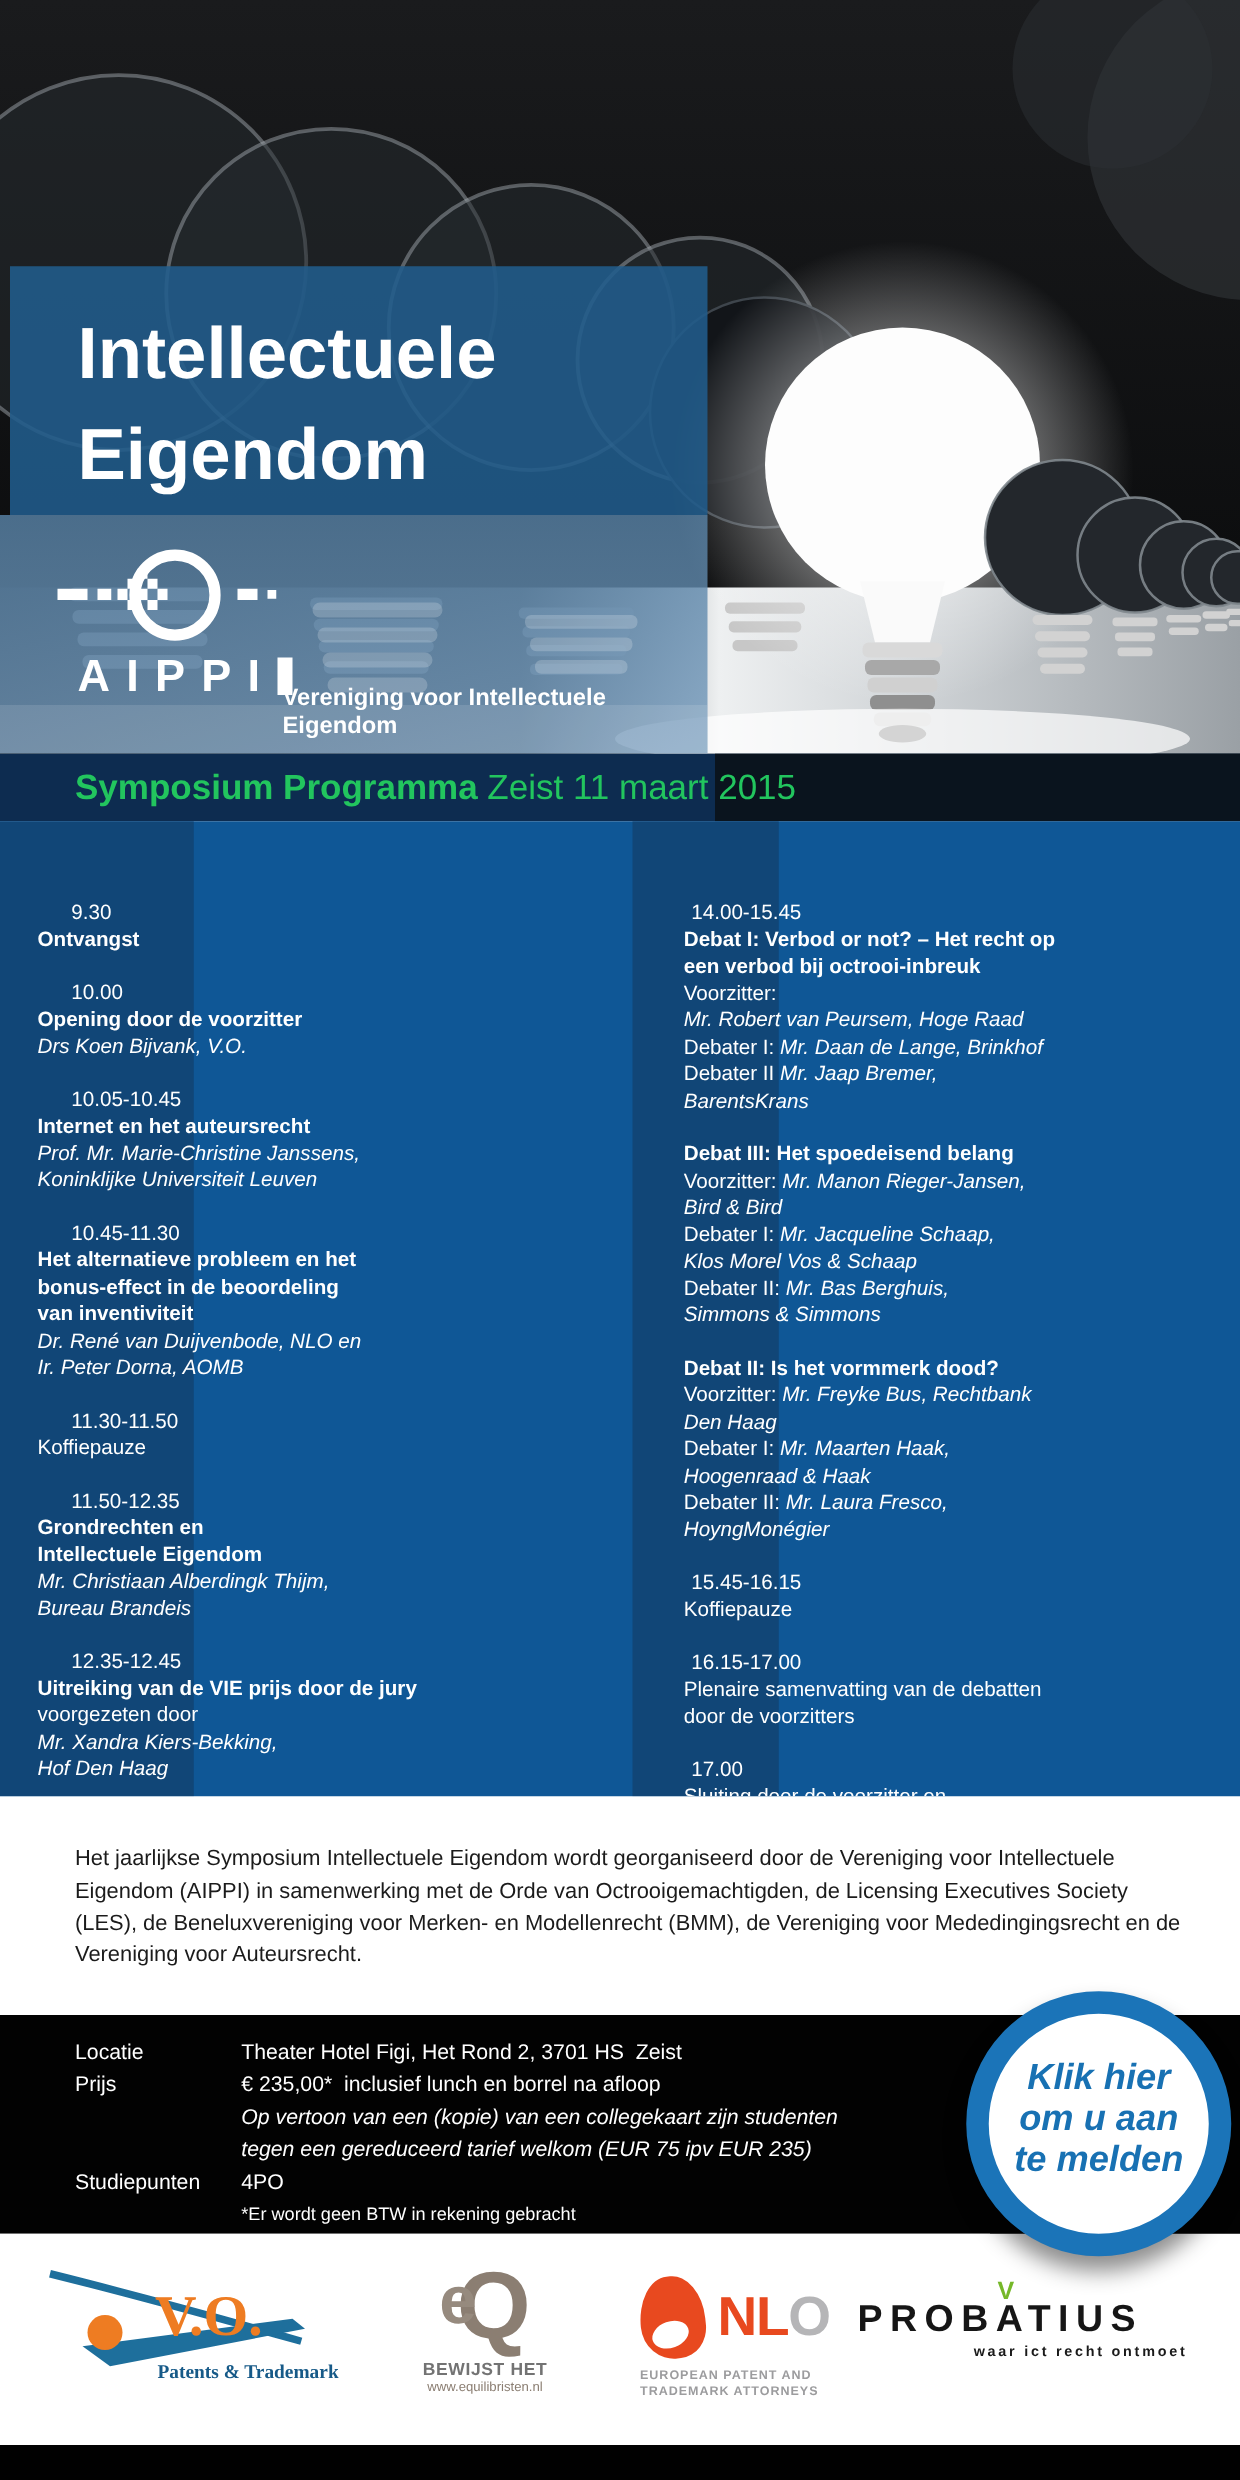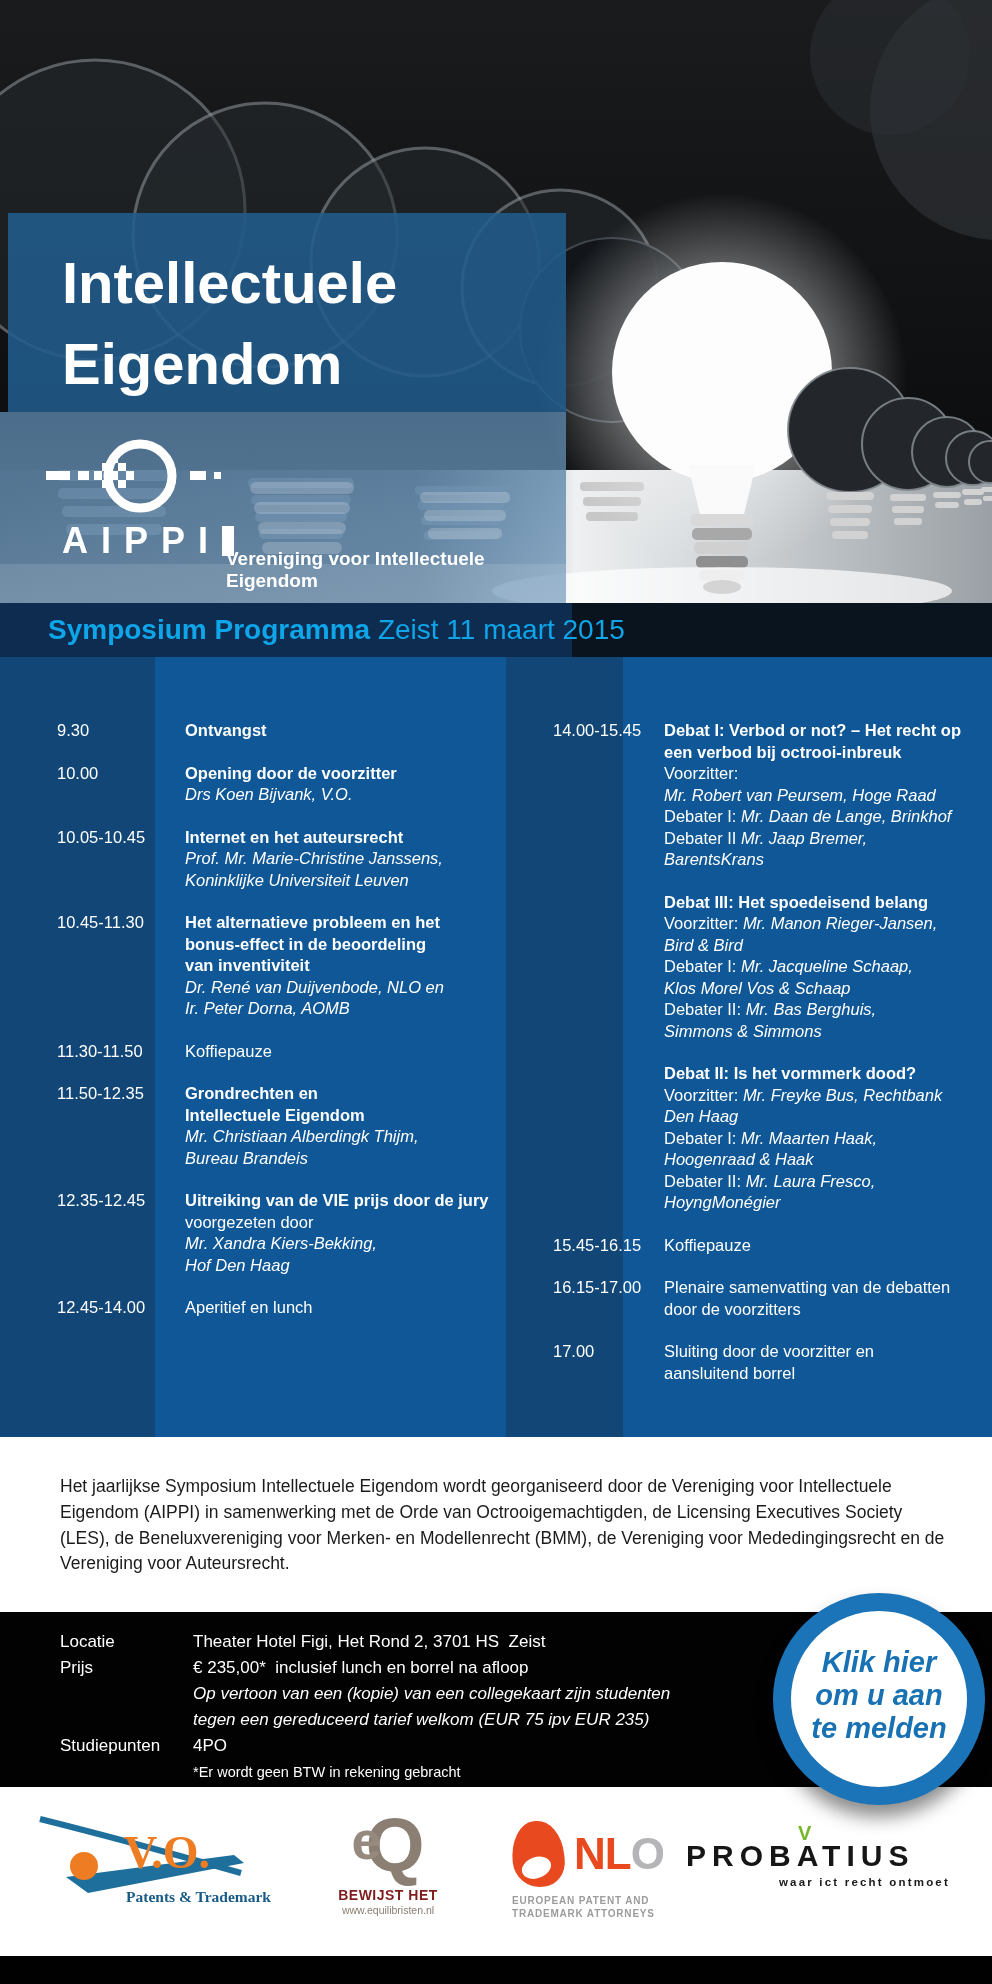--- a/index.html
+++ b/index.html
@@ -18,32 +18,32 @@
   .aippi{position:absolute; left:0; top:0; z-index:2; width:566px; height:603px; pointer-events:none;}
   .aippi svg{position:absolute; left:40px; top:430px;}
   .aippi-name{position:absolute; left:62px; top:524px; color:#fff; font-size:36px;
           font-weight:700; letter-spacing:13px; line-height:34px;}
   .aippi-block{display:inline-block; width:12px; height:30px; background:#fff; margin-left:1px; vertical-align:-3px;}
   .aippi-tag{position:absolute; left:226px; top:548px; color:#fff; font-size:19px; font-weight:700;}
 
   
   .banner{position:relative; width:992px; height:54px; background:#0d2c50;}
   .banner .dark-right{position:absolute; right:0; top:0; width:420px; height:54px; background:#0a141e;}
-  .banner-text{position:absolute; left:48px; top:0; line-height:54px; color:#0ea5e9; font-size:28px; white-space:nowrap;}
+  .banner-text{position:absolute; left:60px; top:0; line-height:54px; color:#22c55e; font-size:28px; white-space:nowrap;}
   .banner-text .b{font-weight:700;}
 
   
   .program{position:relative; width:992px; height:780px; background:#0f5796; overflow:hidden;}
   .stripe{position:absolute; top:0; height:780px; background:#114677;}
   .stripe.s1{left:0; width:155px;}
   .stripe.s2{left:506px; width:117px;}
   .pcol{position:absolute; top:63px;}
   .pcol.left{left:0; width:506px;}
   .pcol.right{left:534px; width:578px;}
-  .prow{display:flex; margin-bottom:21px;}
+  .prow{display:flex; margin-bottom:21px;flex-direction:column;}
   .ptime{flex:none; color:#fff; font-size:16.5px; line-height:21.5px; box-sizing:border-box; white-space:nowrap;}
   .pcol.left .ptime{width:155px; padding-left:57px;}
   .pcol.right .ptime{width:117px; padding-left:19px;}
   .pcontent{box-sizing:border-box;}
   .pcol.left .pcontent{padding-left:30px;}
   .pcol.right .pcontent{padding-left:13px;}
   .pline{color:#fff; font-size:16.5px; line-height:21.5px; white-space:nowrap;}
   .s-b{font-weight:700;}
   .s-i{font-style:italic;}
 
@@ -66,21 +66,21 @@
        box-sizing:content-box; box-shadow:0 12px 18px rgba(0,0,0,0.45); cursor:pointer; display:block; text-decoration:none;}
   .cta .ctatext{margin-top:35px; color:#1871b3; font-size:29px; font-weight:700; font-style:italic; line-height:33px;}
 
   
   .sponsors{position:relative; width:792px; height:169px; background:#ffffff;}
   .logo-vo{position:absolute; left:36px; top:24px;}
   .logo-eq{position:absolute; left:336px; top:14px; width:104px; text-align:center;}
   .eq-glyphs{height:84px;}
   .eq-e{font-size:54px; font-weight:700; color:#968a7e; position:relative; z-index:2; margin-right:-16px; vertical-align:12px;}
   .eq-q{font-size:76px; font-weight:700; color:#8b7e72; position:relative; z-index:1;}
-  .eq-line1{font-size:14px; font-weight:700; color:#7f1d1d; letter-spacing:0.5px; margin-top:2px;}
+  .eq-line1{font-size:14px; font-weight:700; color:#737373; letter-spacing:0.5px; margin-top:2px;}
   .eq-line2{font-size:10.5px; color:#8a7d71; margin-top:1px;}
   .logo-nlo{position:absolute; left:512px; top:34px;}
   .nlo-row{display:flex; align-items:center;}
   .nlo-egg{width:52px; height:66px; background:#e8491f; border-radius:50% 50% 46% 54%/62% 58% 40% 44%;
            transform:rotate(-6deg); position:relative;}
   .nlo-egg:after{content:""; position:absolute; left:8px; bottom:9px; width:30px; height:21px;
            background:#fff; border-radius:50%; transform:rotate(-14deg);}
   .nlo-text{font-size:44px; font-weight:800; margin-left:10px; line-height:66px; letter-spacing:-1px;}
   .nlo-nl{color:#e8491f;} .nlo-o{color:#b5b5b7;}
   .nlo-cap{margin-top:7px; font-size:10px; font-weight:700; color:#9c9c9e; letter-spacing:0.8px; line-height:13px;}

